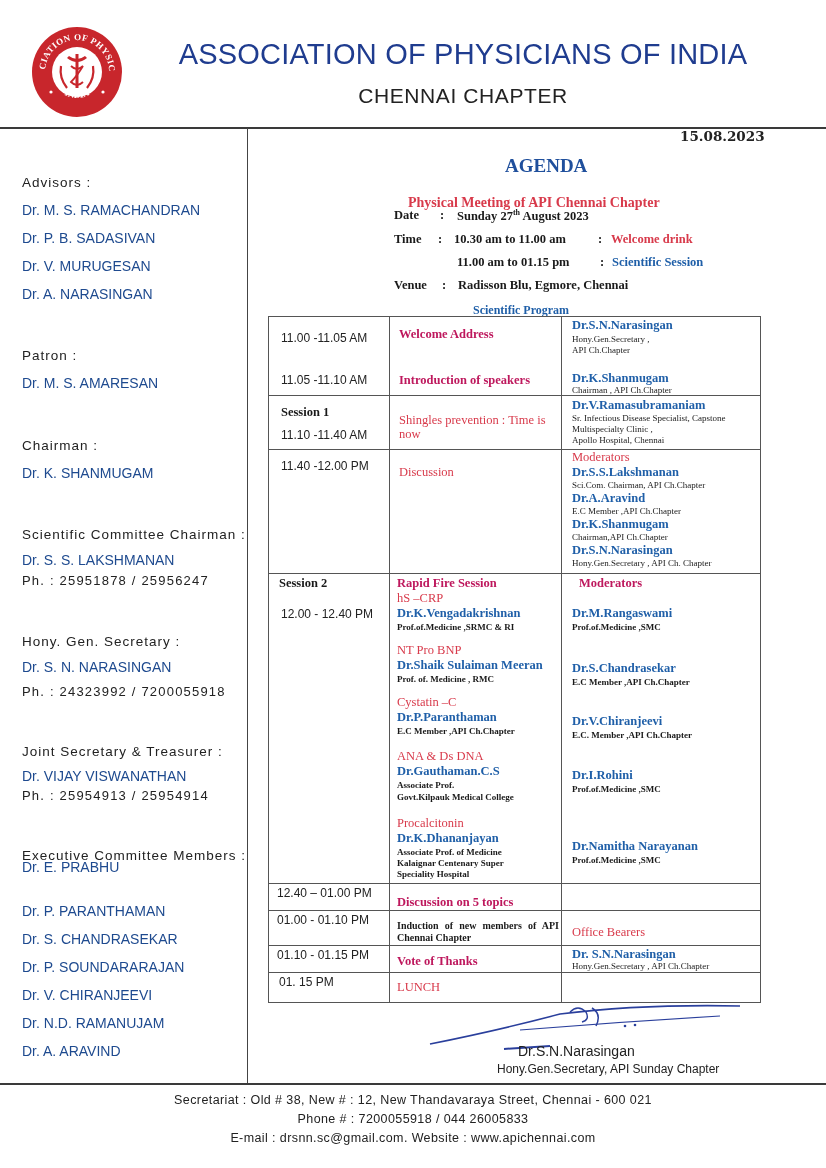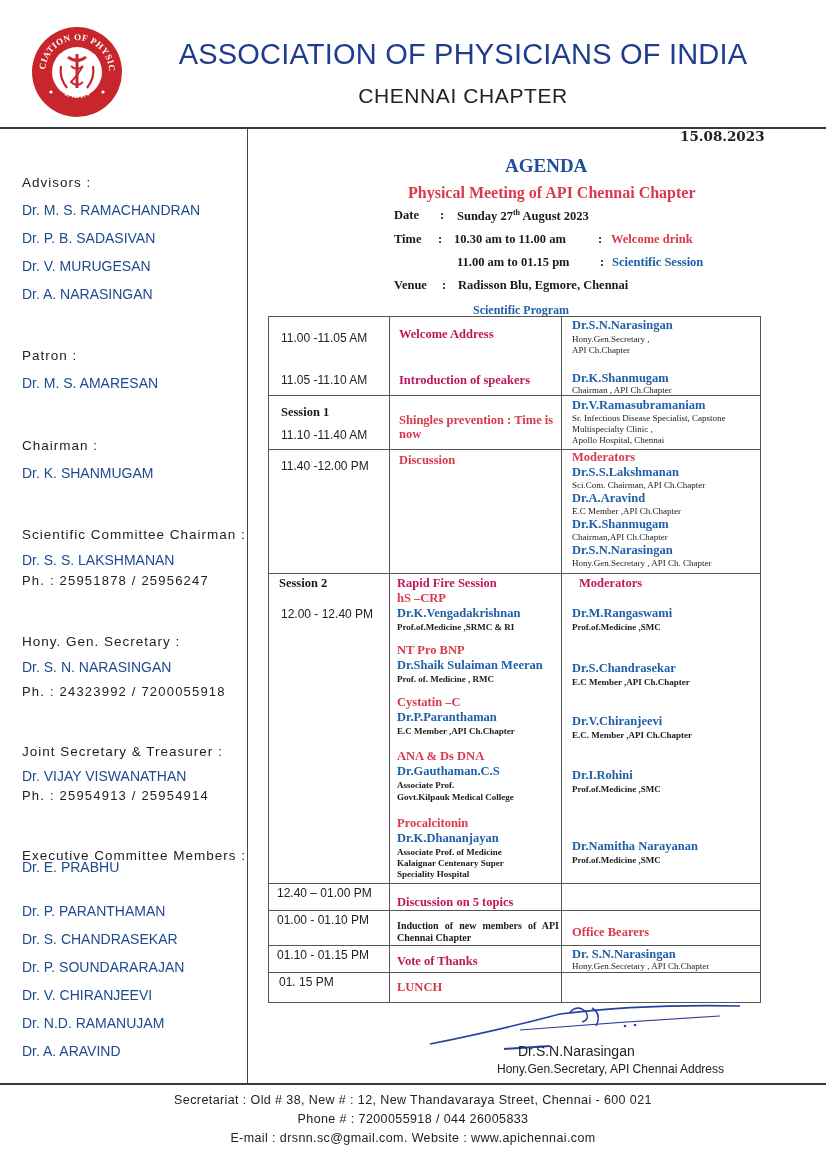--- a/index.html
+++ b/index.html
@@ -19,36 +19,36 @@
 
   
   .sidebar { position: absolute; left: 22px; top: 0; width: 222px; }
   .sb-label { position: absolute; left: 0; font-size: 13.5px; color: #222; letter-spacing: 1px; white-space: nowrap; }
   .sb-name { position: absolute; left: 0; font-size: 14px; color: #1e4a8f; white-space: nowrap; }
   .sb-phone { position: absolute; left: 0; font-size: 13px; color: #222; letter-spacing: 1.2px; white-space: nowrap; }
 
   
   .date { position: absolute; left: 640px; top: 128px; font-family: "DejaVu Serif", serif; font-weight: bold; font-size: 13.5px; color: #222; margin-left: 40px; }
   .agenda-title { position: absolute; left: 505px; top: 155px; font-family: "Liberation Serif", serif; font-weight: bold; font-size: 19px; color: #1f4f9c; }
-  .meeting { position: absolute; left: 408px; top: 184px; font-family: "Liberation Serif", serif; font-weight: bold; font-size: 16px; color: #d83a4b; }
+  .meeting { position: absolute; left: 408px; top: 195px; font-family: "Liberation Serif", serif; font-weight: bold; font-size: 14px; color: #d83a4b; }
   .info { position: absolute; font-family: "Liberation Serif", serif; font-weight: bold; font-size: 12.5px; color: #1a1a1a; white-space: nowrap; }
   .info .red { color: #d83a4b; }
   .info .blue { color: #1f5fa8; }
   .sup { font-size: 8px; vertical-align: super; }
   .sci-prog { position: absolute; left: 473px; top: 303px; font-family: "Liberation Serif", serif; font-weight: bold; font-size: 12px; color: #1f5fa8; }
 
   
   .tbl { position: absolute; left: 268px; top: 316px; width: 493px; height: 687px; border: 1px solid #555; }
   .hline { position: absolute; left: 0; width: 100%; height: 1px; background: #555; }
   .vline { position: absolute; top: 0; width: 1px; height: 100%; background: #555; }
   .cell { position: absolute; font-family: "Liberation Sans", sans-serif; }
   .t-time { font-size: 12px; color: #222; white-space: nowrap; }
   .t-sess { font-family: "Liberation Serif", serif; font-weight: bold; font-size: 12.5px; color: #1a1a1a; white-space: nowrap; text-align: center; }
   .t-act { font-family: "Liberation Serif", serif; font-weight: bold; font-size: 12.5px; color: #be185d; }
-  .t-red { font-family: "Liberation Serif", serif; font-weight: bold; font-size: 12.5px; color: #d83a4b; }
+  .t-red { font-family: "Liberation Serif", serif; font-weight: normal; font-size: 12.5px; color: #d83a4b; }
   .t-name { font-family: "Liberation Serif", serif; font-weight: bold; font-size: 12.5px; color: #1f5fa8; white-space: nowrap; }
   .t-role { font-family: "Liberation Serif", serif; font-size: 9px; color: #222; line-height: 11px; }
   .t-role-b { font-family: "Liberation Serif", serif; font-weight: bold; font-size: 9px; color: #1a1a1a; line-height: 11px; }
 
   
   .sig { position: absolute; left: 420px; top: 1000px; width: 330px; height: 60px; }
   .sig-name { position: absolute; left: 518px; top: 1043px; font-family: "Liberation Sans", sans-serif; font-size: 14px; color: #222; }
   .sig-title { position: absolute; left: 497px; top: 1062px; font-family: "Liberation Sans", sans-serif; font-size: 12px; color: #222; }
 
   
@@ -171,21 +171,21 @@
 
   <div class="cell t-sess" style="left:12px;top:88px">Session  1</div>
   <div class="cell t-time" style="left:12px;top:111px">11.10 -11.40 AM</div>
   <div class="cell t-red" style="left:130px;top:96px;width:160px;line-height:14px">Shingles prevention : Time is now</div>
   <div class="cell t-name" style="left:303px;top:81px">Dr.V.Ramasubramaniam</div>
   <div class="cell t-role" style="left:303px;top:96px">Sr. Infectious Disease Specialist, Capstone</div>
   <div class="cell t-role" style="left:303px;top:107px">Multispecialty Clinic ,</div>
   <div class="cell t-role" style="left:303px;top:118px">Apollo Hospital, Chennai</div>
 
   <div class="cell t-time" style="left:12px;top:142px">11.40 -12.00 PM</div>
-  <div class="cell t-red" style="left:130px;top:136px">Discussion</div>
+  <div class="cell t-red" style="left:130px;top:148px">Discussion</div>
   <div class="cell t-red" style="left:303px;top:133px">Moderators</div>
   <div class="cell t-name" style="left:303px;top:148px">Dr.S.S.Lakshmanan</div>
   <div class="cell t-role" style="left:303px;top:163px">Sci.Com. Chairman, API Ch.Chapter</div>
   <div class="cell t-name" style="left:303px;top:174px">Dr.A.Aravind</div>
   <div class="cell t-role" style="left:303px;top:189px">E.C Member ,API Ch.Chapter</div>
   <div class="cell t-name" style="left:303px;top:200px">Dr.K.Shanmugam</div>
   <div class="cell t-role" style="left:303px;top:215px">Chairman,API Ch.Chapter</div>
   <div class="cell t-name" style="left:303px;top:226px">Dr.S.N.Narasingan</div>
   <div class="cell t-role" style="left:303px;top:241px">Hony.Gen.Secretary , API Ch. Chapter</div>
 
@@ -248,17 +248,17 @@
     <path d="M 10 44 Q 80 30 140 14 Q 220 4 320 6" stroke="#2a3f9c" stroke-width="1.6" fill="none"></path>
     <path d="M 150 12 Q 158 4 166 12 Q 170 20 162 22" stroke="#2a3f9c" stroke-width="1.5" fill="none"></path>
     <path d="M 172 8 Q 182 14 176 26" stroke="#2a3f9c" stroke-width="1.5" fill="none"></path>
     <path d="M 100 30 Q 200 22 300 16" stroke="#2a3f9c" stroke-width="1.2" fill="none"></path>
     <circle cx="205" cy="26" r="1.3" fill="#2a3f9c"></circle>
     <circle cx="215" cy="25" r="1.3" fill="#2a3f9c"></circle>
     <path d="M 84 49 L 130 46" stroke="#2a3f9c" stroke-width="2" fill="none"></path>
   </svg>
 </div>
 <div class="sig-name">Dr.S.N.Narasingan</div>
-<div class="sig-title">Hony.Gen.Secretary, API Chennai Address</div>
+<div class="sig-title">Hony.Gen.Secretary, API Sunday Chapter</div>
 
 <div class="foot" style="top:1093px">Secretariat : Old # 38, New # : 12, New Thandavaraya Street, Chennai - 600 021</div>
 <div class="foot" style="top:1112px">Phone # : 7200055918 / 044 26005833</div>
 <div class="foot" style="top:1131px">E-mail : drsnn.sc@gmail.com. Website : www.apichennai.com</div>
 
 </body></html>

